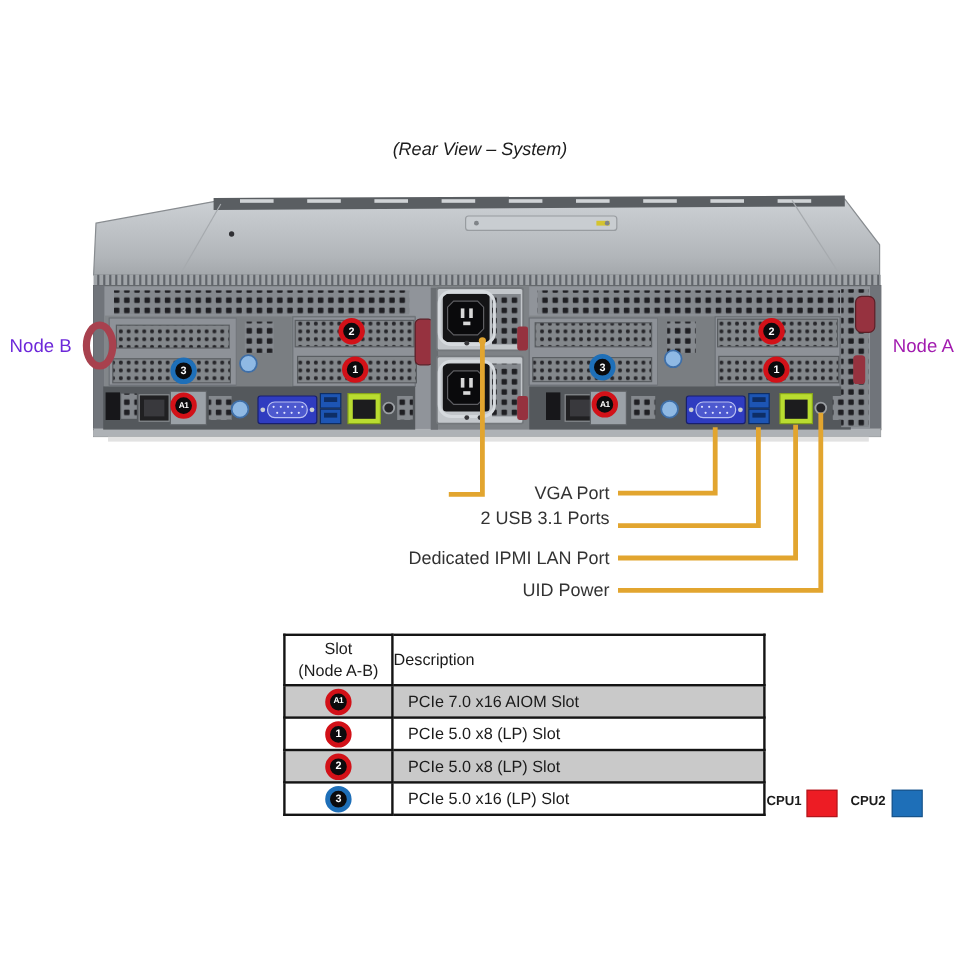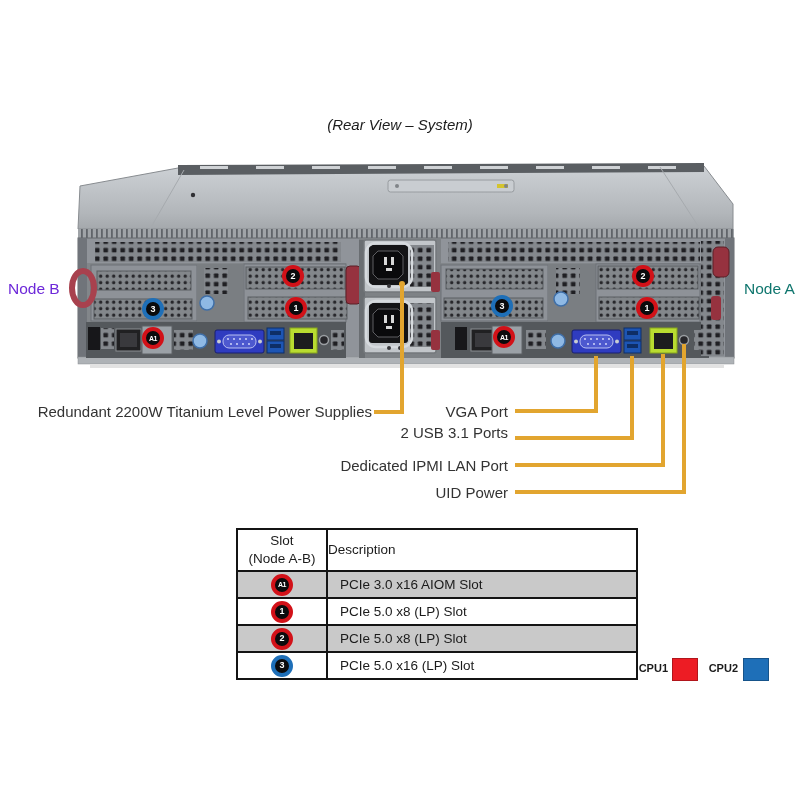--- a/index.html
+++ b/index.html
@@ -2,21 +2,21 @@
 <html><head>
 <meta charset="utf-8">
 <style>
   html,body{margin:0;padding:0;background:#fff;}
   .page{position:relative;width:800px;height:800px;background:#ffffff;overflow:hidden;
         font-family:"Liberation Sans","DejaVu Sans",sans-serif;}
   .art{position:absolute;left:0;top:0;z-index:1;}
   .txt{position:absolute;z-index:3;font-size:15px;color:#2e2e2e;white-space:nowrap;}
   .title{left:0;top:116px;width:800px;text-align:center;font-style:italic;color:#1c1c1c;}
   .nodeL{left:8px;top:280px;font-size:15.5px;color:#6d28d9;}
-  .nodeR{left:744px;top:280px;font-size:15.5px;color:#0f766e;}
+  .nodeR{left:744px;top:280px;font-size:15.5px;color:#a21caf;}
   .co{position:absolute;z-index:3;font-size:15px;color:#333;text-align:right;white-space:nowrap;}
   .co.psu{left:28px;top:403px;width:344px;}
   .co.vga{left:200px;top:403px;width:308px;}
   .co.usb{left:200px;top:424px;width:308px;}
   .co.ipmi{left:200px;top:457px;width:308px;}
   .co.uid{left:200px;top:484px;width:308px;}
   .badge{position:absolute;z-index:4;width:14px;height:14px;border-radius:50%;
          background:#0b0b0d;border:4px solid #d21118;color:#fff;font-weight:bold;
          font-size:9px;display:flex;align-items:center;justify-content:center;line-height:1;}
   .badge.blue{border-color:#1e6fb8;}
@@ -254,38 +254,37 @@
 
   <div class="badge" style="left:282px;top:265px;">2</div>
   <div class="badge" style="left:285px;top:297px;">1</div>
   <div class="badge blue" style="left:142px;top:298px;">3</div>
   <div class="badge a1" style="left:142px;top:327px;">A1</div>
   <div class="badge" style="left:632px;top:265px;">2</div>
   <div class="badge" style="left:636px;top:297px;">1</div>
   <div class="badge blue" style="left:491px;top:295px;">3</div>
   <div class="badge a1" style="left:493px;top:326px;">A1</div>
 
-  <div class="co psu">Redundant 2200W Titanium Level Power Supplies</div>
   <div class="co vga">VGA Port</div>
   <div class="co usb">2 USB 3.1 Ports</div>
   <div class="co ipmi">Dedicated IPMI LAN Port</div>
   <div class="co uid">UID Power</div>
 
   <table class="slots">
     <tbody>
         <tr class="hdr">
       <td class="c1">
         <span>Slot</span><br>
         <span>(Node A-B)</span>
       </td>
       <td class="c2" style="text-align:left;">Description</td>
     </tr>
     <tr class="row shaded">
       <td class="c1"><span class="tbadge a1">A1</span></td>
-      <td class="c2">PCIe 3.0 x16 AIOM Slot</td>
+      <td class="c2">PCIe 7.0 x16 AIOM Slot</td>
     </tr>
     <tr class="row">
       <td class="c1"><span class="tbadge">1</span></td>
       <td class="c2">PCIe 5.0 x8 (LP) Slot</td>
     </tr>
     <tr class="row shaded">
       <td class="c1"><span class="tbadge">2</span></td>
       <td class="c2">PCIe 5.0 x8 (LP) Slot</td>
     </tr>
     <tr class="row">

